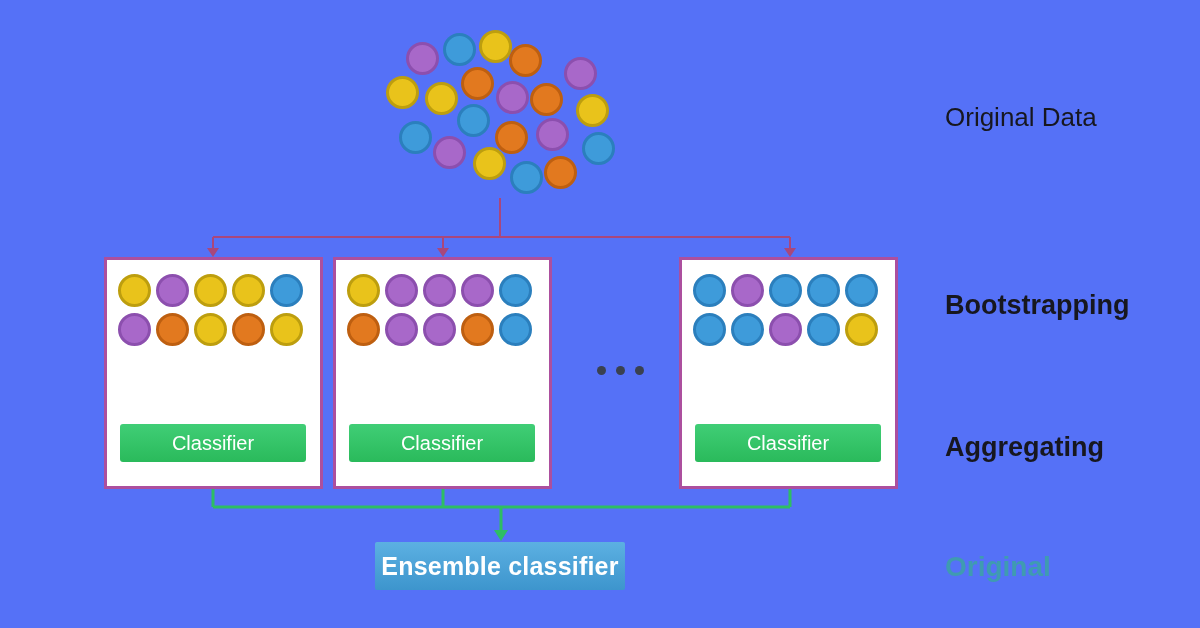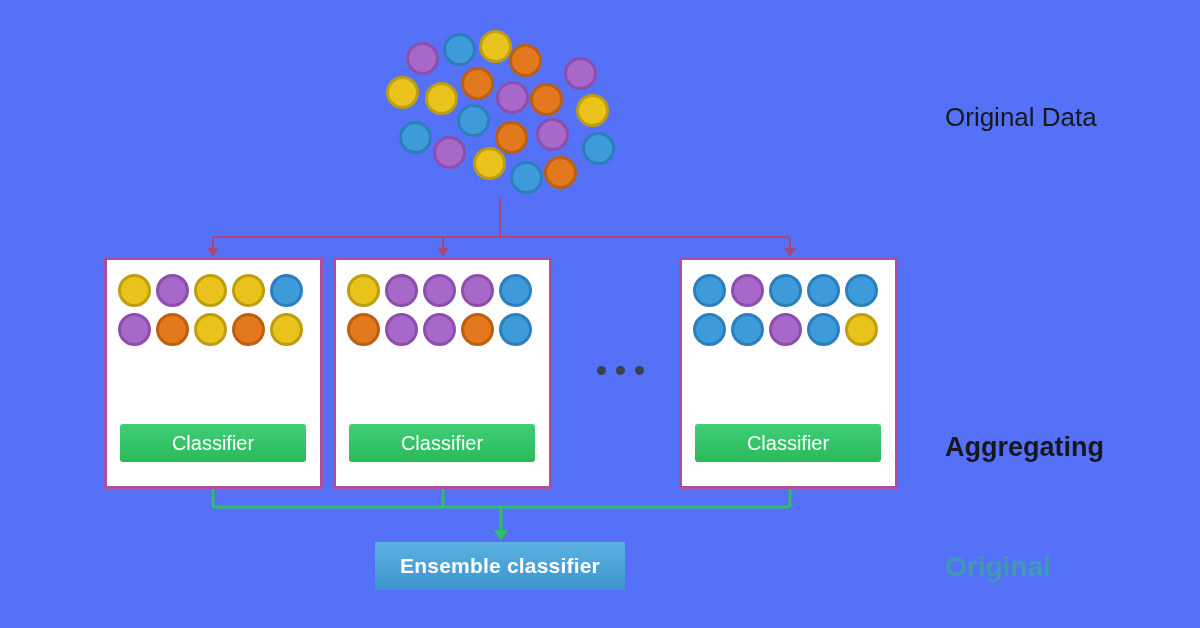--- a/index.html
+++ b/index.html
@@ -22,21 +22,21 @@
   .row-2{margin-top:6px;}
   .classifier-btn{
     position:absolute;left:13px;top:164px;width:186px;height:38px;
     background:linear-gradient(180deg,#40CE76 0%,#2ABA5B 100%);
     border-radius:3px;color:#ffffff;font-size:20px;
     display:flex;align-items:center;justify-content:center;
   }
   .ensemble-btn{
     position:absolute;left:375px;top:542px;width:250px;height:48px;
     background:linear-gradient(180deg,#5CB0E2 0%,#3D95CD 100%);
-    border-radius:2px;color:#ffffff;font-size:21px;font-weight:700;
+    border-radius:2px;color:#ffffff;font-size:25px;font-weight:700;
     display:flex;align-items:center;justify-content:center;
     letter-spacing:0.2px;
   }
   .connectors{position:absolute;left:0;top:0;pointer-events:none;}
   .side-label{position:absolute;left:908px;color:#17171F;white-space:nowrap;margin-left:37px;}
   .lbl-original{top:102px;font-size:26px;font-weight:400;}
   .lbl-bootstrapping{top:290px;font-size:27px;font-weight:700;}
   .lbl-aggregating{top:432px;font-size:27px;font-weight:700;}
   .lbl-bagging{top:551px;font-size:28px;font-weight:700;color:rgba(46,190,120,0.55);}
   .edot{position:absolute;width:9px;height:9px;border-radius:50%;background:#3A4150;top:366px;}
@@ -143,16 +143,17 @@
 
   <div>
     <span class="edot edot-1"></span>
     <span class="edot edot-2"></span>
     <span class="edot edot-3"></span>
   </div>
 
   <div class="ensemble-btn">Ensemble classifier</div>
 
   <div class="side-label lbl-original">Original Data</div>
+  <div class="side-label lbl-bootstrapping">Bootstrapping</div>
   <div class="side-label lbl-aggregating">Aggregating</div>
   <div class="side-label lbl-bagging">Original</div>
 
 </div>
 
 </body></html>

